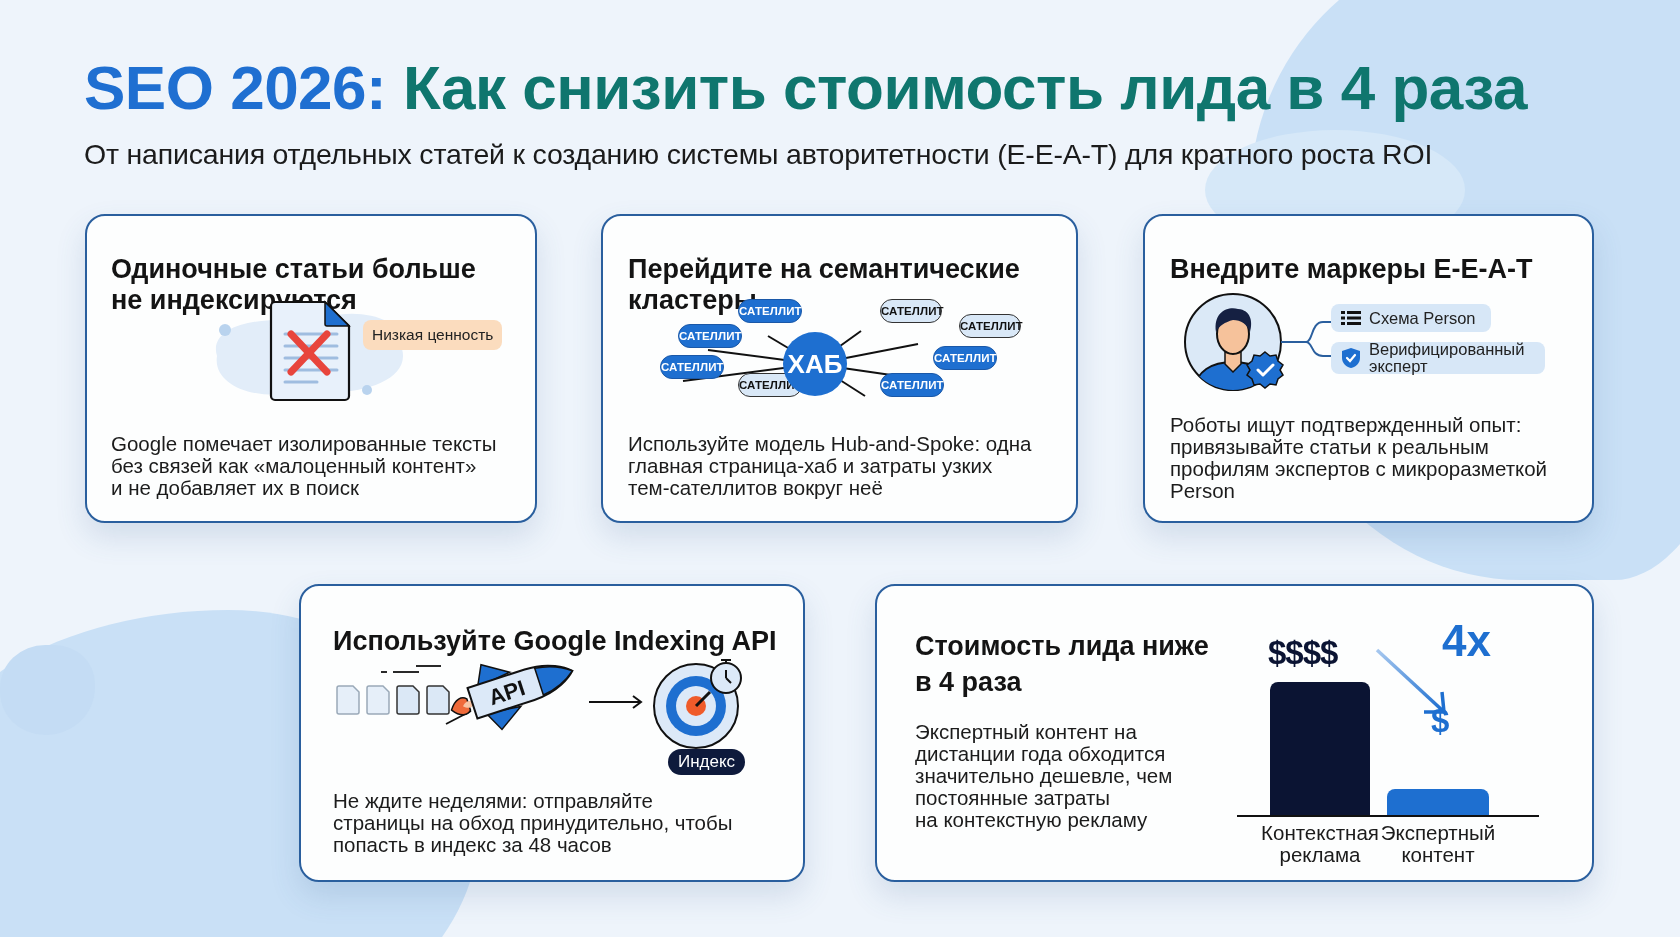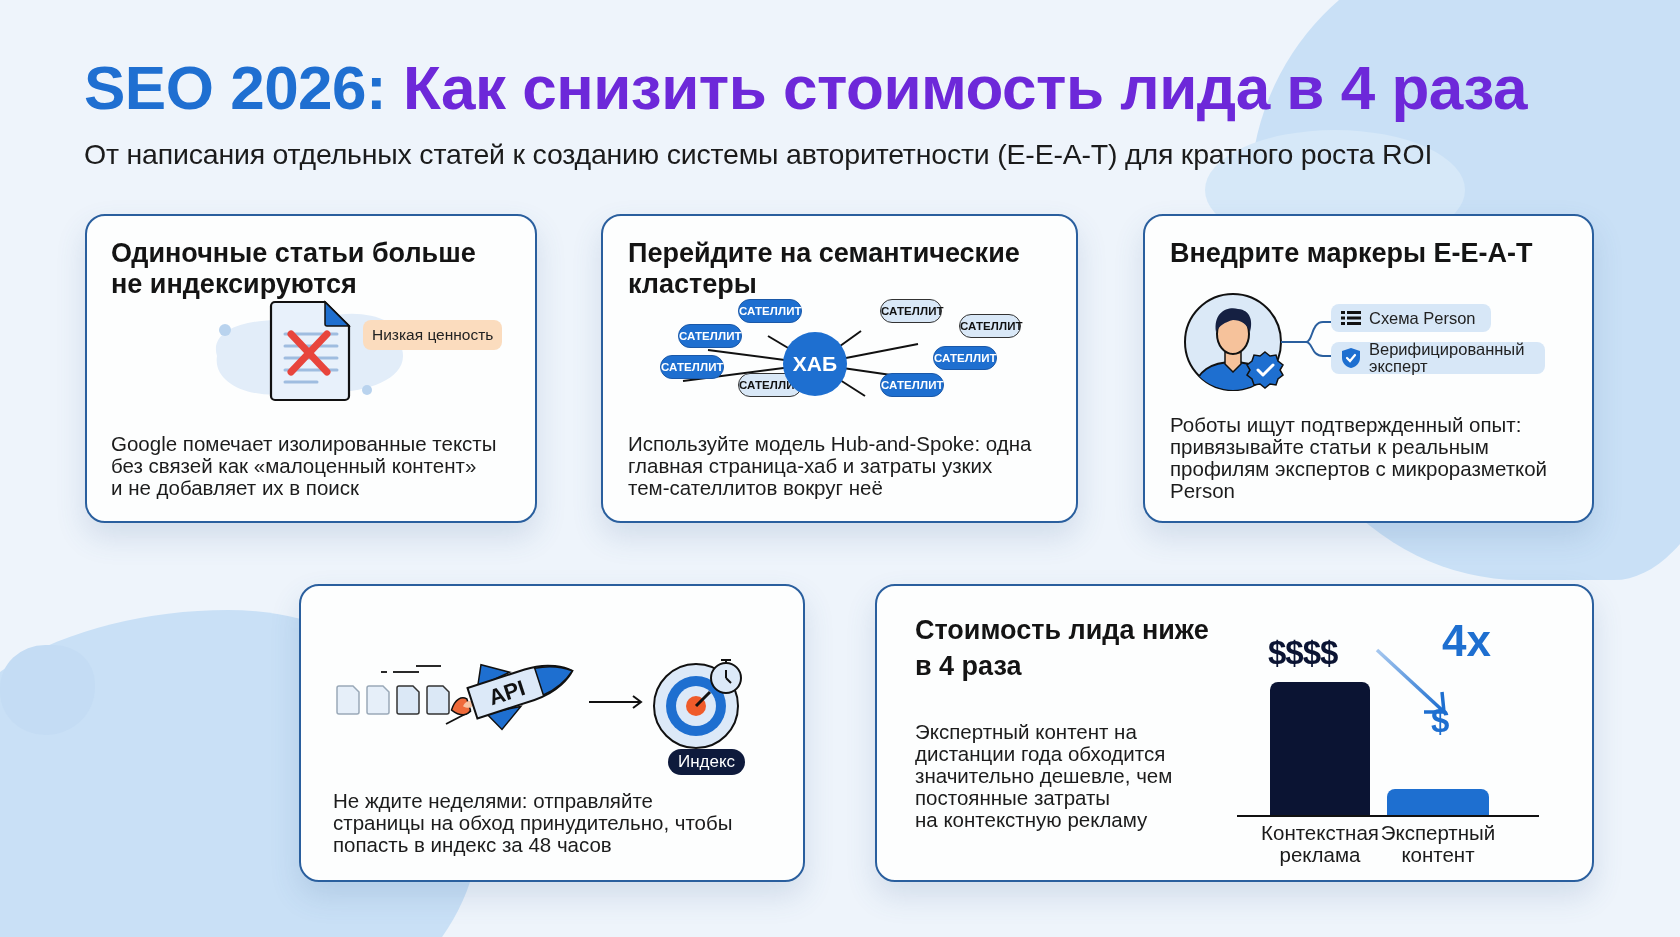--- a/index.html
+++ b/index.html
@@ -14,32 +14,32 @@
   .blob-tr { left: 1250px; top: -60px; width: 520px; height: 640px; border-radius: 48% 40% 30% 52% / 40% 30% 60% 50%; }
   .blob-tr2 { left: 1205px; top: 130px; width: 260px; height: 120px; border-radius: 50%; background: #d6e8f8; }
   .blob-bl { left: -80px; top: 610px; width: 560px; height: 420px; border-radius: 55% 45% 40% 60% / 45% 50% 50% 55%; }
   .blob-bl2 { left: 0px; top: 645px; width: 95px; height: 90px; border-radius: 50% 45% 55% 50%; background: #c4dcf4; }
 
   .title {
     position: absolute; left: 84px; top: 52px; z-index: 2;
     font-size: 62px; font-weight: 700; letter-spacing: -0.5px; white-space: nowrap;
   }
   .title .accent { color: #1f6fd1; }
-  .title .main { color: #6d28d9; }
+  .title .main { color: #0f766e; }
   .subtitle {
     position: absolute; left: 84px; top: 138px; z-index: 2;
     font-size: 28.5px; color: #1b1b1b; white-space: nowrap; letter-spacing: -0.2px;
   }
 
   .card {
     position: absolute; z-index: 2; background: #fdfefe;
     border: 2.5px solid #2a5f9e; border-radius: 20px;
     box-shadow: 0 14px 30px rgba(60, 100, 150, 0.16);
   }
-  .card h2 { position: absolute; font-size: 27px; font-weight: 700; line-height: 31px; color: #141414; }
+  .card h2 { position: absolute; font-size: 27px; font-weight: 700; line-height: 31px; color: #141414; margin-top: 16px; }
   .card p { position: absolute; font-size: 20.5px; line-height: 22px; color: #1c1c1c; }
 
   #card1 { left: 85px; top: 214px; width: 452px; height: 309px; }
   #card2 { left: 601px; top: 214px; width: 477px; height: 309px; padding-left: 12px; }
   #card3 { left: 1143px; top: 214px; width: 451px; height: 309px; }
   #card4 { left: 299px; top: 584px; width: 506px; height: 298px; }
   #card5 { left: 875px; top: 584px; width: 719px; height: 298px; }
 
   .pill-orange {
     position: absolute; background: #fbdcbe; color: #222; border-radius: 8px;
@@ -48,21 +48,21 @@
 
   .sat {
     position: absolute; height: 24px; border-radius: 12px;
     font-size: 11.5px; font-weight: 700; text-align: center; line-height: 22px;
     border: 1.5px solid #1a58a8; letter-spacing: 0.1px;
   }
   .sat.dark { background: #1e6fd0; color: #fff; }
   .sat.light { background: #d9e8f7; color: #111; border-color: #333; }
   .hub {
     position: absolute; width: 64px; height: 64px; border-radius: 50%;
-    background: #1e6fd0; color: #fff; font-weight: 700; font-size: 21px;
+    background: #1e6fd0; color: #fff; font-weight: 700; font-size: 26px;
     text-align: center; line-height: 64px;
   }
 
   .eeat-pill {
     position: absolute; background: #d7e7f7; border-radius: 8px;
     font-size: 16.5px; color: #222; display: flex; align-items: center; gap: 8px; padding: 4px 10px;
   }
 
   .index-badge {
     position: absolute; background: #0e1a3c; color: #fff; border-radius: 14px;
@@ -196,20 +196,21 @@
   </div>
   <p style="left:25px; top:198px;">
     <span>Роботы ищут подтвержденный опыт:</span><br>
     <span>привязывайте статьи к реальным</span><br>
     <span>профилям экспертов с микроразметкой</span><br>
     <span>Person</span>
   </p>
 </div>
 
 <div class="card" id="card4">
+  <h2 style="left:32px; top:24px;">Используйте Google Indexing API</h2>
   <svg style="position:absolute; left:30px; top:70px;" width="420" height="120" viewBox="0 0 420 120">
     <g stroke-width="1.5">
       <path d="M8 30 h14 l6 6 v20 a2 2 0 0 1 -2 2 h-18 a2 2 0 0 1 -2 -2 v-24 a2 2 0 0 1 2 -2 Z" fill="#e6eff9" stroke="#9aa9b8"></path>
       <path d="M38 30 h14 l6 6 v20 a2 2 0 0 1 -2 2 h-18 a2 2 0 0 1 -2 -2 v-24 a2 2 0 0 1 2 -2 Z" fill="#e6eff9" stroke="#9aa9b8"></path>
       <path d="M68 30 h14 l6 6 v20 a2 2 0 0 1 -2 2 h-18 a2 2 0 0 1 -2 -2 v-24 a2 2 0 0 1 2 -2 Z" fill="#dbe8f6" stroke="#333"></path>
       <path d="M98 30 h14 l6 6 v20 a2 2 0 0 1 -2 2 h-18 a2 2 0 0 1 -2 -2 v-24 a2 2 0 0 1 2 -2 Z" fill="#dbe8f6" stroke="#333"></path>
     </g>
     <g stroke="#111" stroke-width="1.8">
       <line x1="85" y1="10" x2="110" y2="10"></line>
         <line x1="62" y1="16" x2="88" y2="16"></line>

